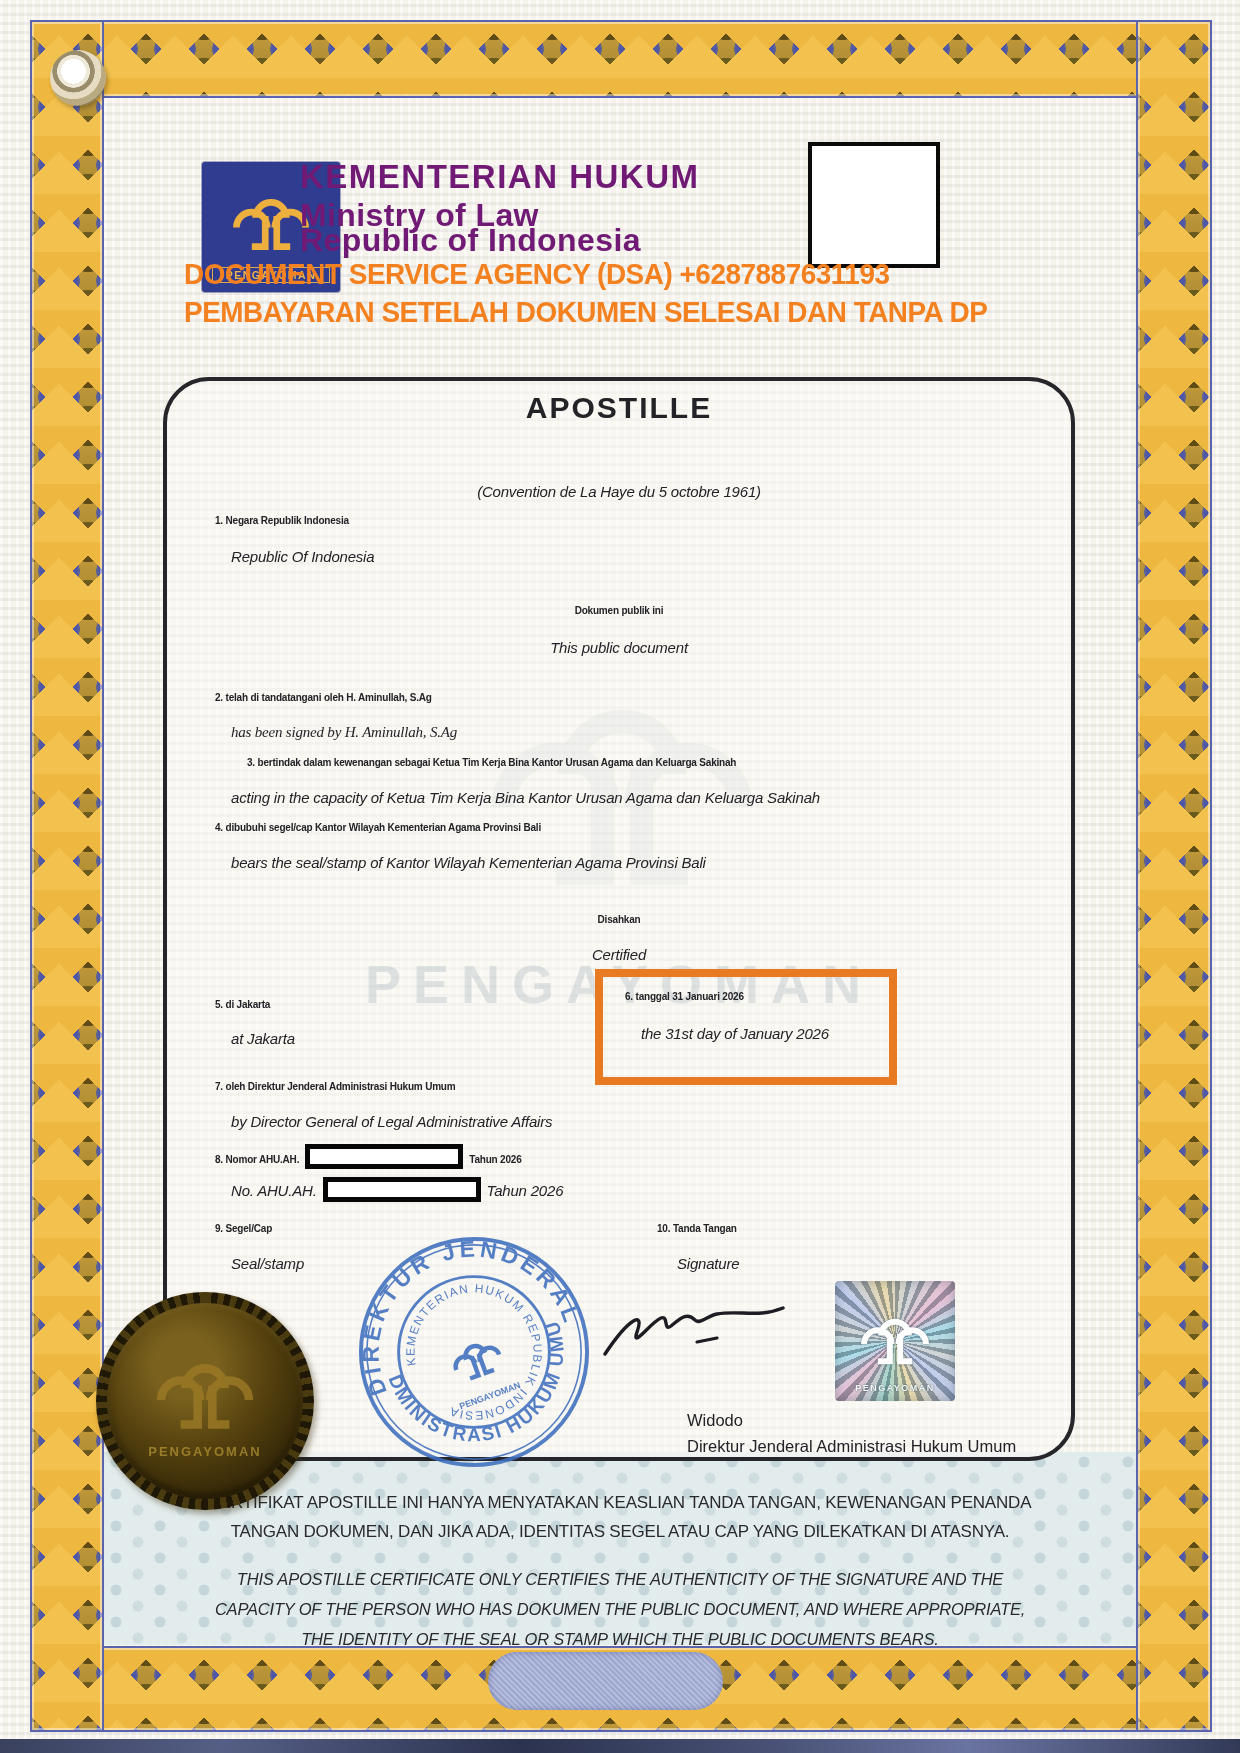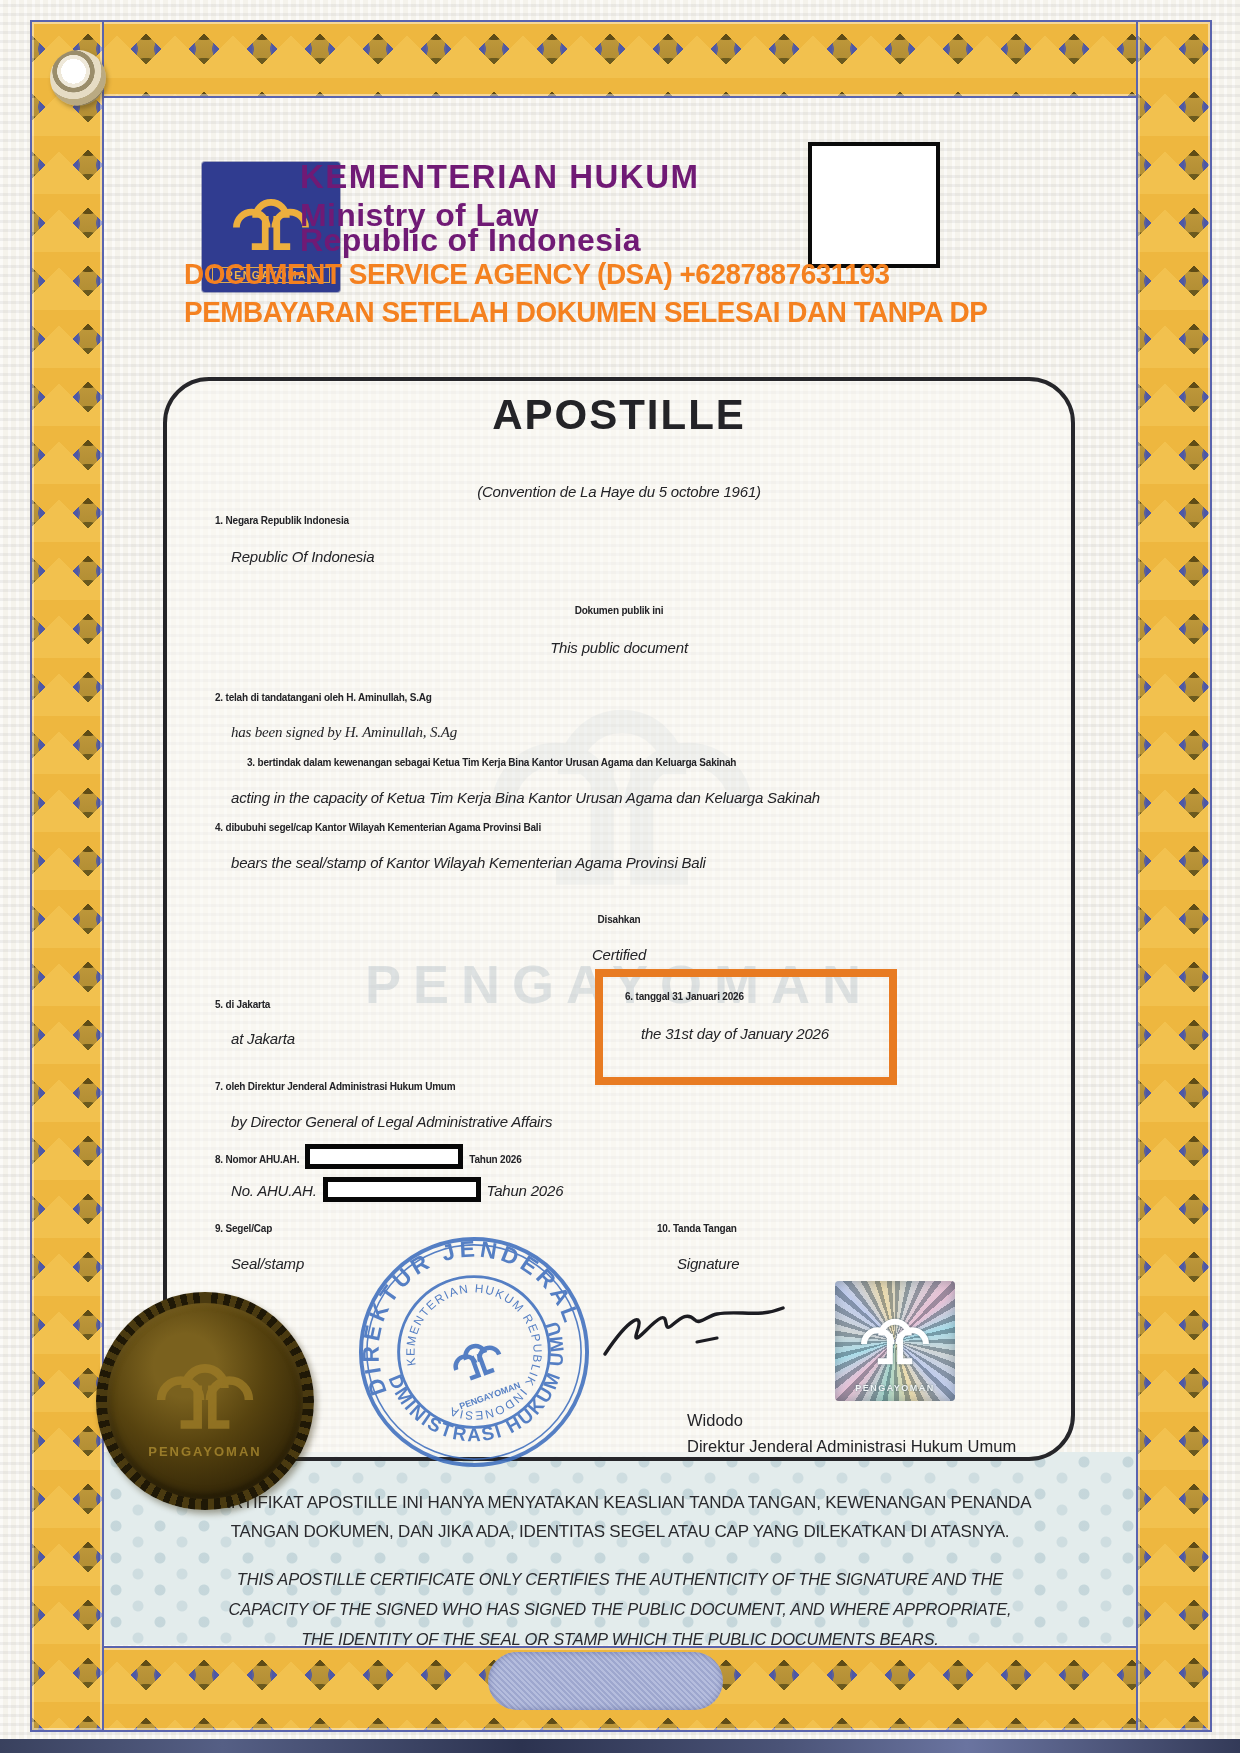--- a/index.html
+++ b/index.html
@@ -48,21 +48,21 @@
     border:4px solid #0a0a0a;z-index:3;}
   .promo{position:absolute;left:184px;font-weight:bold;font-size:30px;letter-spacing:-.5px;color:#f48120;
     transform:scaleX(.93);transform-origin:left top;white-space:nowrap;z-index:3;}
   .promo1{top:257px;}
   .promo2{top:295px;}
   
   .cert{position:absolute;left:163px;top:377px;width:904px;height:1076px;z-index:2;
     border:4px solid #26262a;border-radius:46px;background:rgba(251,250,246,.55);color:#232327;}
   .cert .abs{position:absolute;white-space:nowrap;}
   .ctr{left:0;width:100%;text-align:center;}
-  .c-title{top:10px;font-size:42px;font-weight:bold;letter-spacing:2px;}
+  .c-title{top:10px;font-size:30px;font-weight:bold;letter-spacing:2px;}
   .c-conv{top:102px;font-size:16px;font-style:italic;}
   .b{font-size:10px;font-weight:bold;letter-spacing:-.2px;}
   .it{font-size:15px;font-style:italic;letter-spacing:-.2px;}
   .wm-emblem{position:absolute;left:290px;top:215px;width:330px;height:330px;color:#7e96a8;opacity:.07;}
   .wm-text{position:absolute;top:572px;left:0;width:100%;text-align:center;font-size:54px;font-weight:bold;
     letter-spacing:12px;color:rgba(140,160,175,.26);}
   .obox{position:absolute;left:428px;top:588px;width:286px;height:100px;border:8px solid #e87b22;}
   .obox .ob1{position:absolute;left:22px;top:14px;}
   .obox .ob2{position:absolute;left:38px;top:48px;}
   .redact{display:inline-block;width:148px;height:15px;background:#fff;border:5px solid #070707;
@@ -225,21 +225,21 @@
     <div class="seal-label">PENGAYOMAN</div>
   </div>
 
   <div class="footer-zone">
     <div class="f-id">
       <div>SERTIFIKAT APOSTILLE INI HANYA MENYATAKAN KEASLIAN TANDA TANGAN, KEWENANGAN PENANDA</div>
       <div>TANGAN DOKUMEN, DAN JIKA ADA, IDENTITAS SEGEL ATAU CAP YANG DILEKATKAN DI ATASNYA.</div>
     </div>
     <div class="f-en">
       <div>THIS APOSTILLE CERTIFICATE ONLY CERTIFIES THE AUTHENTICITY OF THE SIGNATURE AND THE</div>
-      <div>CAPACITY OF THE SIGNED WHO HAS SIGNED THE PUBLIC DOCUMENT, AND WHERE APPROPRIATE,</div>
+      <div>CAPACITY OF THE PERSON WHO HAS DOKUMEN THE PUBLIC DOCUMENT, AND WHERE APPROPRIATE,</div>
       <div>THE IDENTITY OF THE SEAL OR STAMP WHICH THE PUBLIC DOCUMENTS BEARS.</div>
     </div>
   </div>
 
   <div class="blue-blob"></div>
   <div class="scan-edge"></div>
 
   <svg width="0" height="0" style="position:absolute;" aria-hidden="true">
     <defs>
       <symbol id="emblem" viewBox="0 0 100 100">

